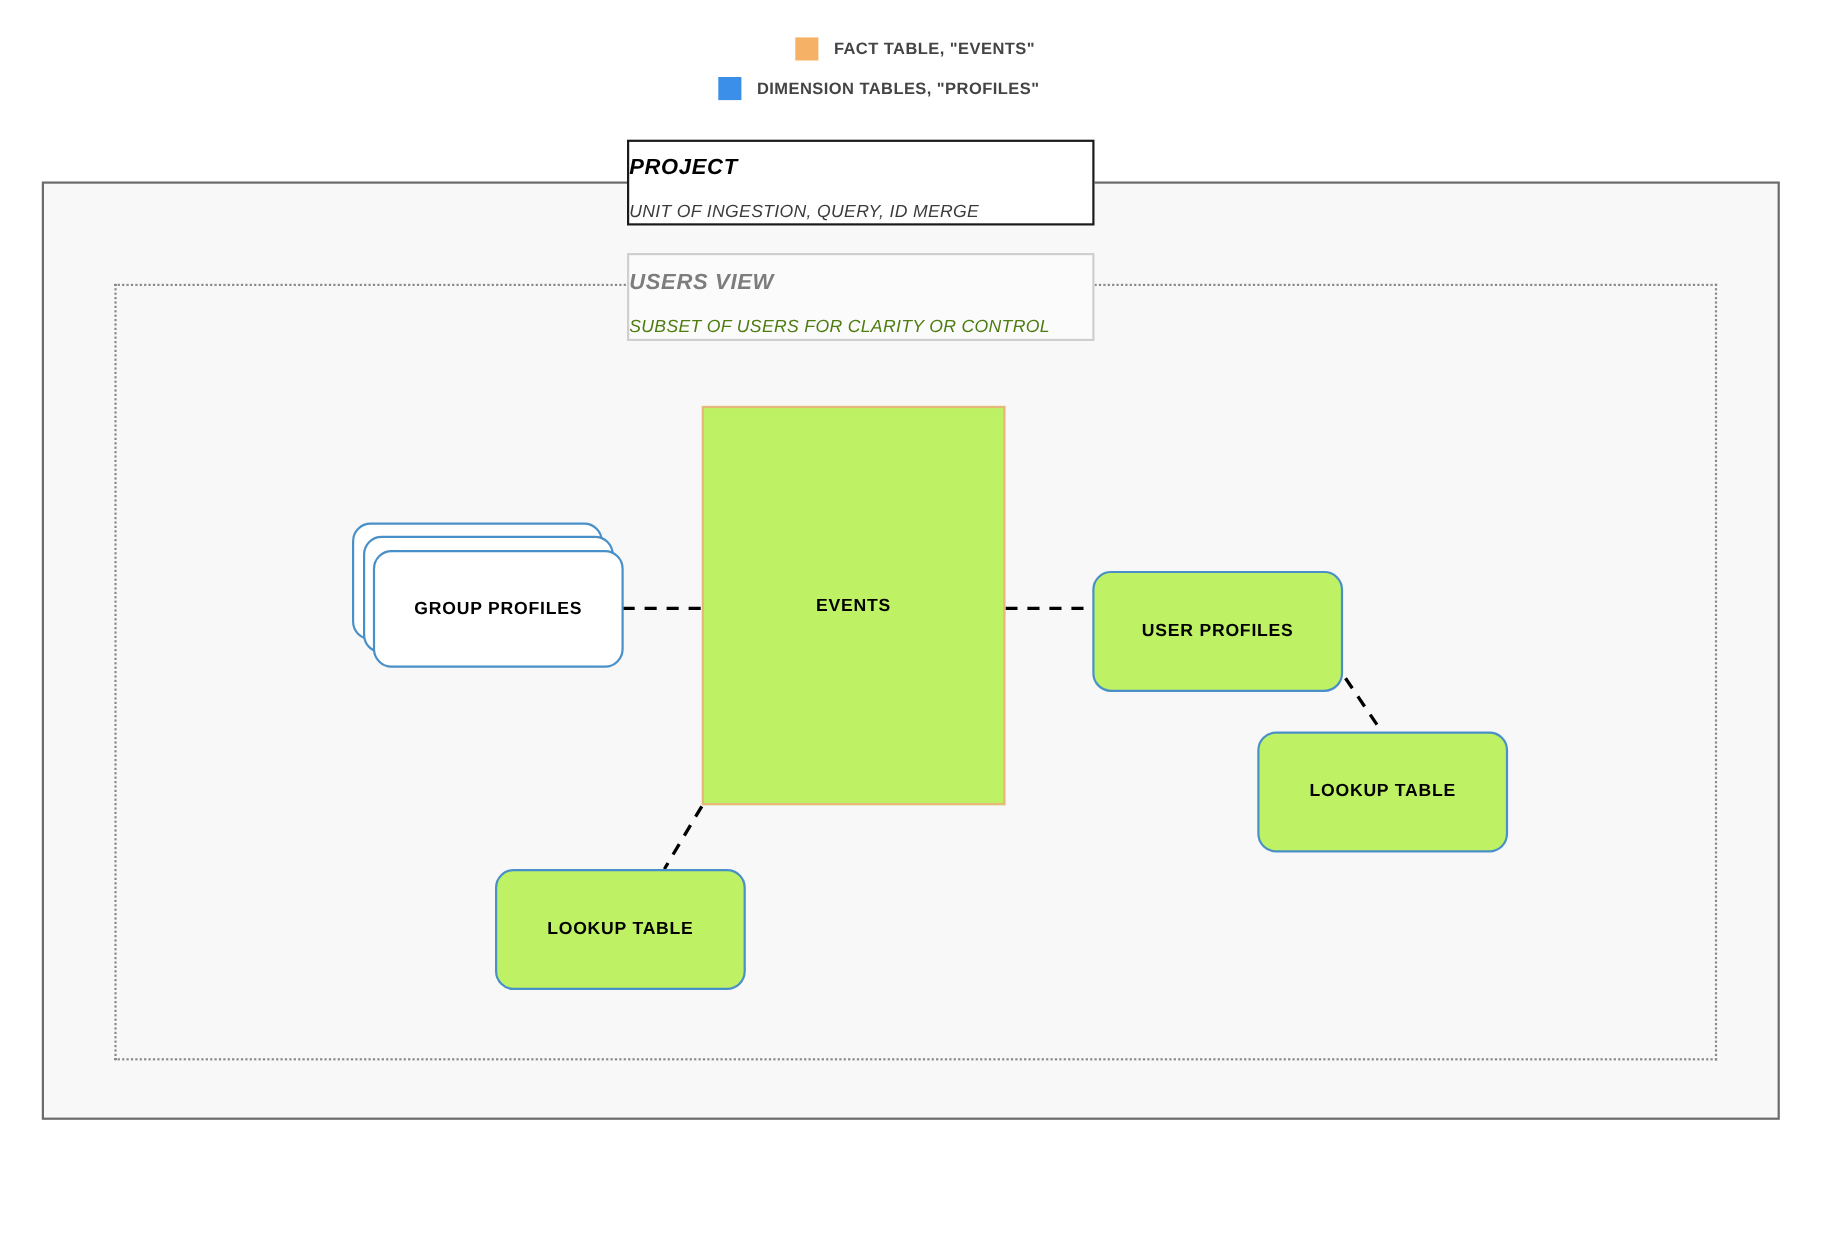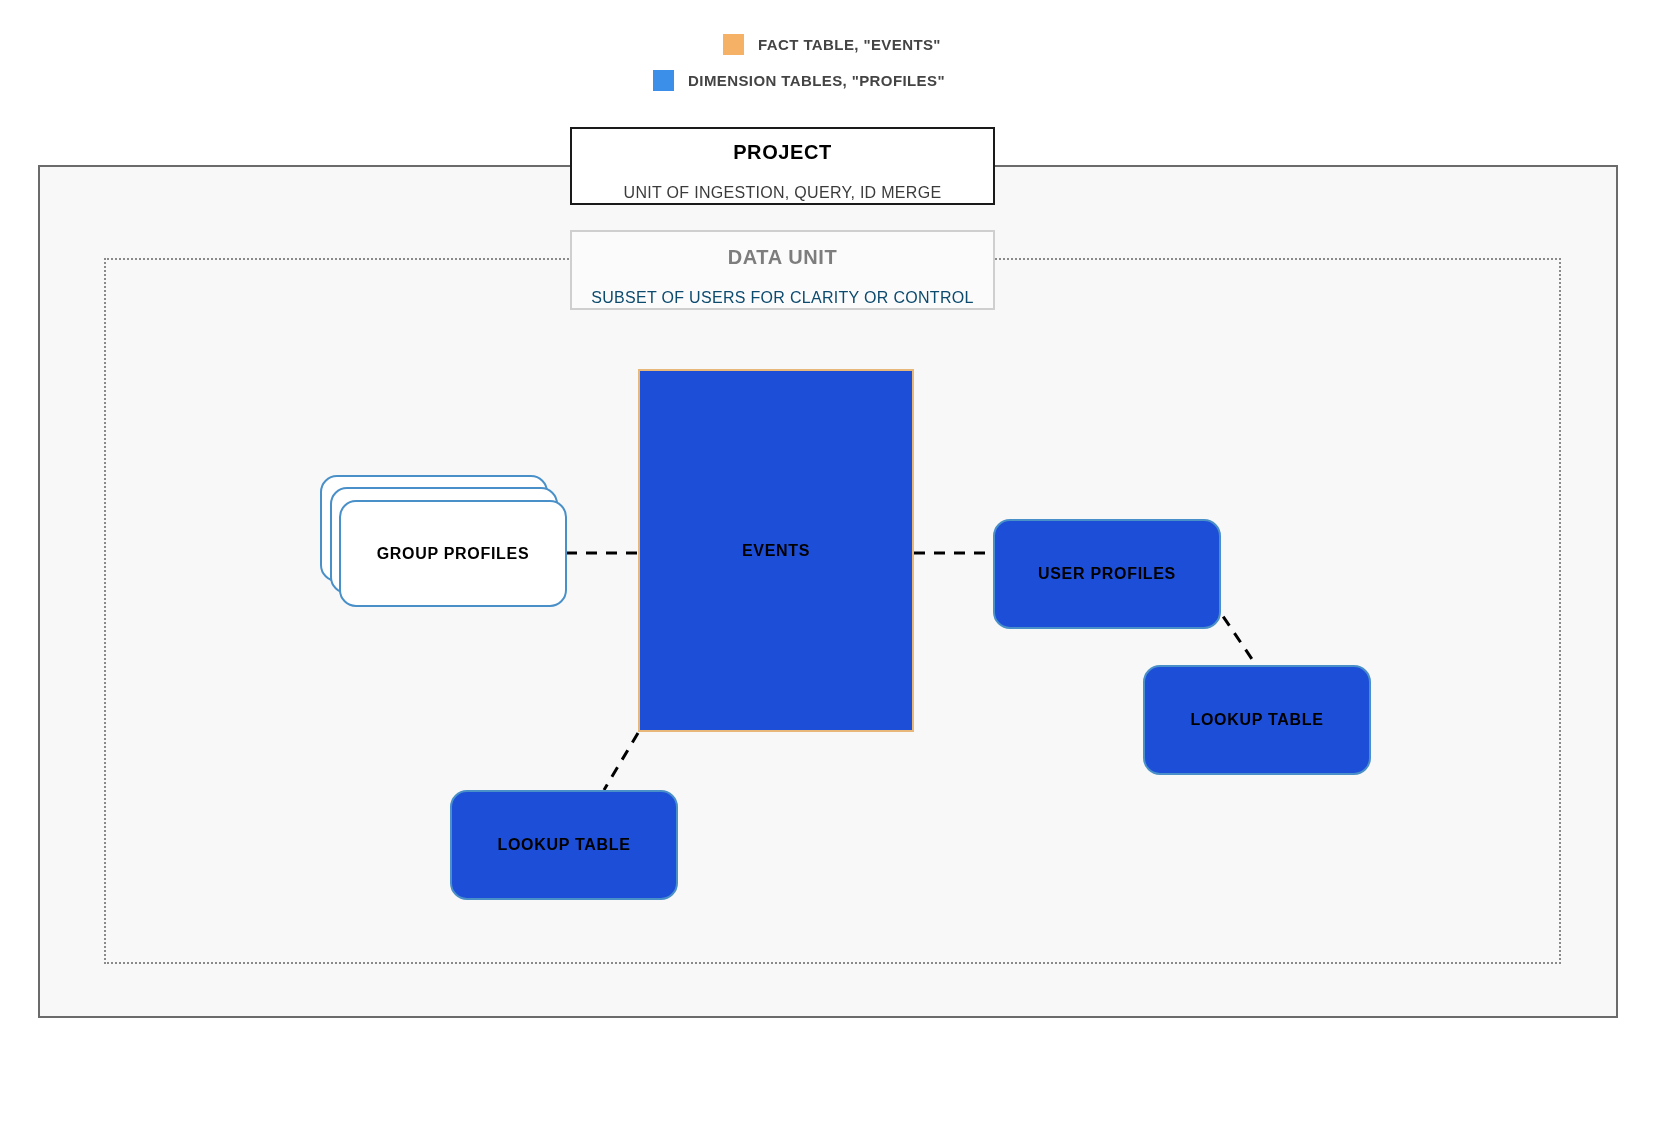--- a/index.html
+++ b/index.html
@@ -69,22 +69,22 @@
     height: 706px;
     background: #f8f8f8;
     border: 2px dotted #8a8a8a;
     box-sizing: border-box;
   }
 
   
   .header-box {
     position: absolute;
     box-sizing: border-box;
-    text-align: center;
     background: #ffffff;
+    font-style: italic;
   }
   .header-box .title {
     font-size: 20px;
     font-weight: bold;
     letter-spacing: 0.6px;
   }
   .header-box .subtitle {
     font-size: 16px;
     letter-spacing: 0.3px;
     margin-top: 20px;
@@ -104,27 +104,27 @@
   .dataview-box {
     left: 570px;
     top: 230px;
     width: 425px;
     height: 80px;
     border: 2px solid #cfcfcf;
     background: #fbfbfb;
     padding-top: 14px;
   }
   .dataview-box .title { color: #7d7d7d; }
-  .dataview-box .subtitle { color: #0c4a6e; }
+  .dataview-box .subtitle { color: #4d7c0f; }
 
   
   .node {
     position: absolute;
     box-sizing: border-box;
-    background: #1d4ed8;
+    background: #bef264;
     display: flex;
     align-items: center;
     justify-content: center;
   }
   .node-label {
     font-size: 16px;
     font-weight: bold;
     letter-spacing: 0.7px;
     color: #000000;
     white-space: nowrap;
@@ -229,21 +229,21 @@
   <line x1="1212" y1="600" x2="1258" y2="668" stroke="#000000" stroke-width="3" stroke-dasharray="11 9"></line>
   <line x1="638" y1="733" x2="604" y2="790" stroke="#000000" stroke-width="3" stroke-dasharray="11 9"></line>
 </svg>
 
 <div class="header-box project-box">
   <div class="title">PROJECT</div>
   <div class="subtitle">UNIT OF INGESTION, QUERY, ID MERGE</div>
 </div>
 
 <div class="header-box dataview-box">
-  <div class="title">DATA UNIT</div>
+  <div class="title">USERS VIEW</div>
   <div class="subtitle">SUBSET OF USERS FOR CLARITY OR CONTROL</div>
 </div>
 
 <div class="node events-box">
   <span class="node-label">EVENTS</span>
 </div>
 
 <div class="profiles-stack">
   <div class="stack-card c3"></div>
   <div class="stack-card c2"></div>

